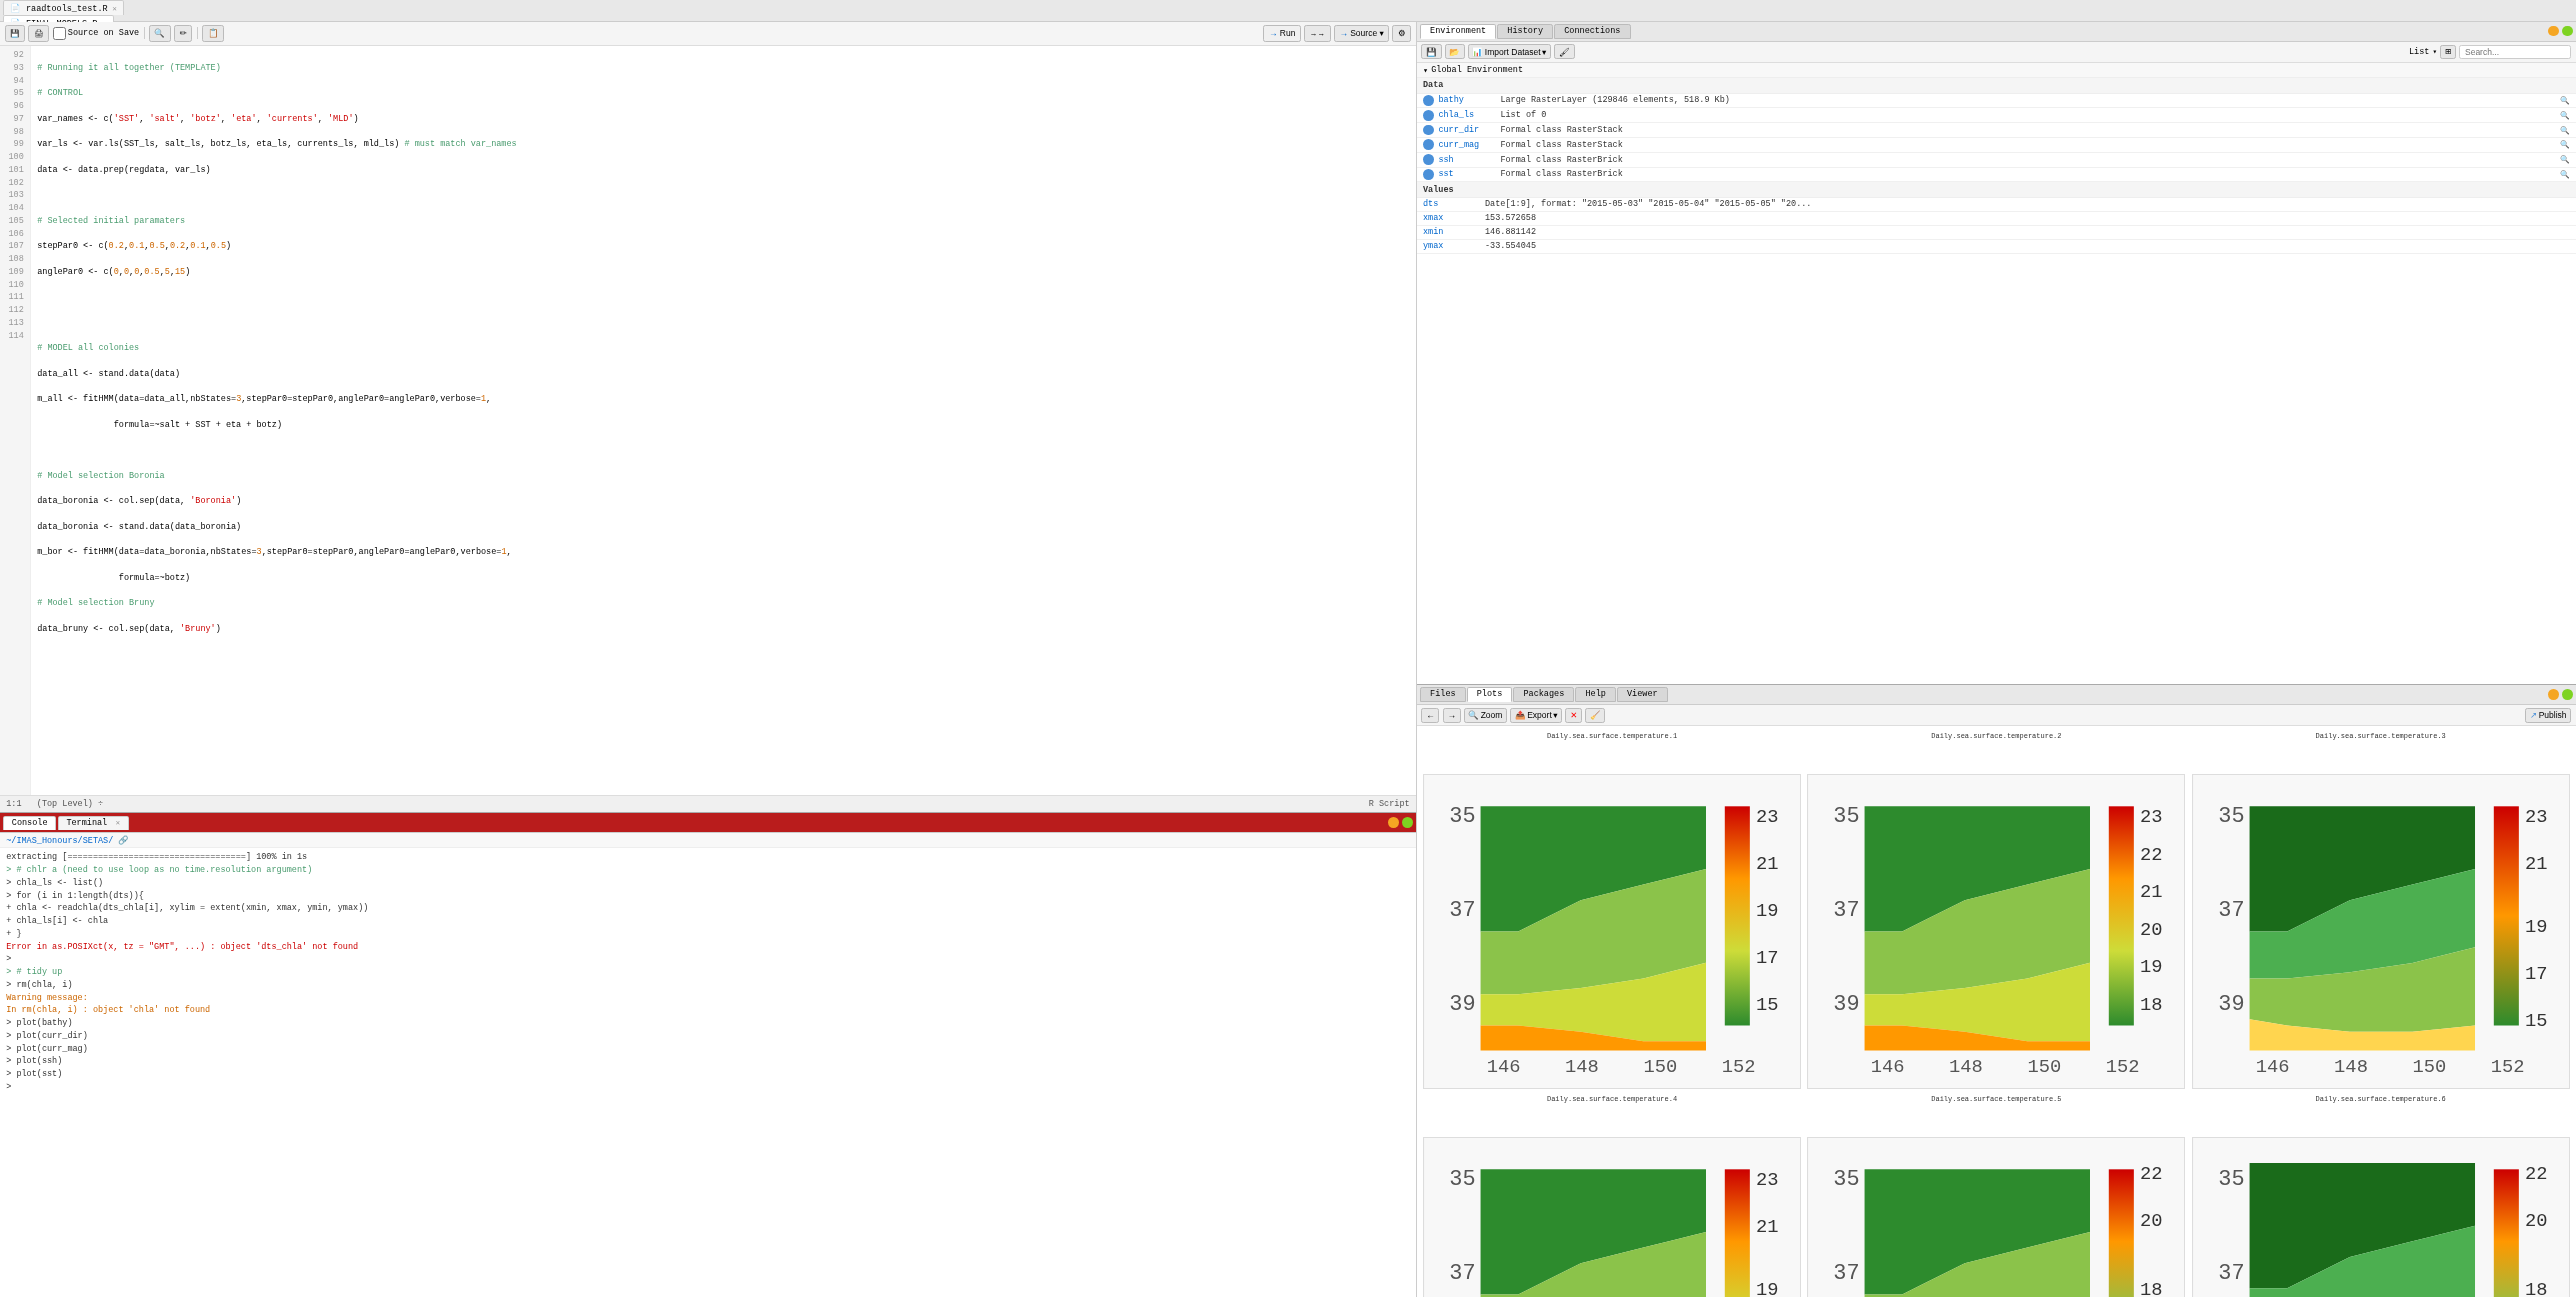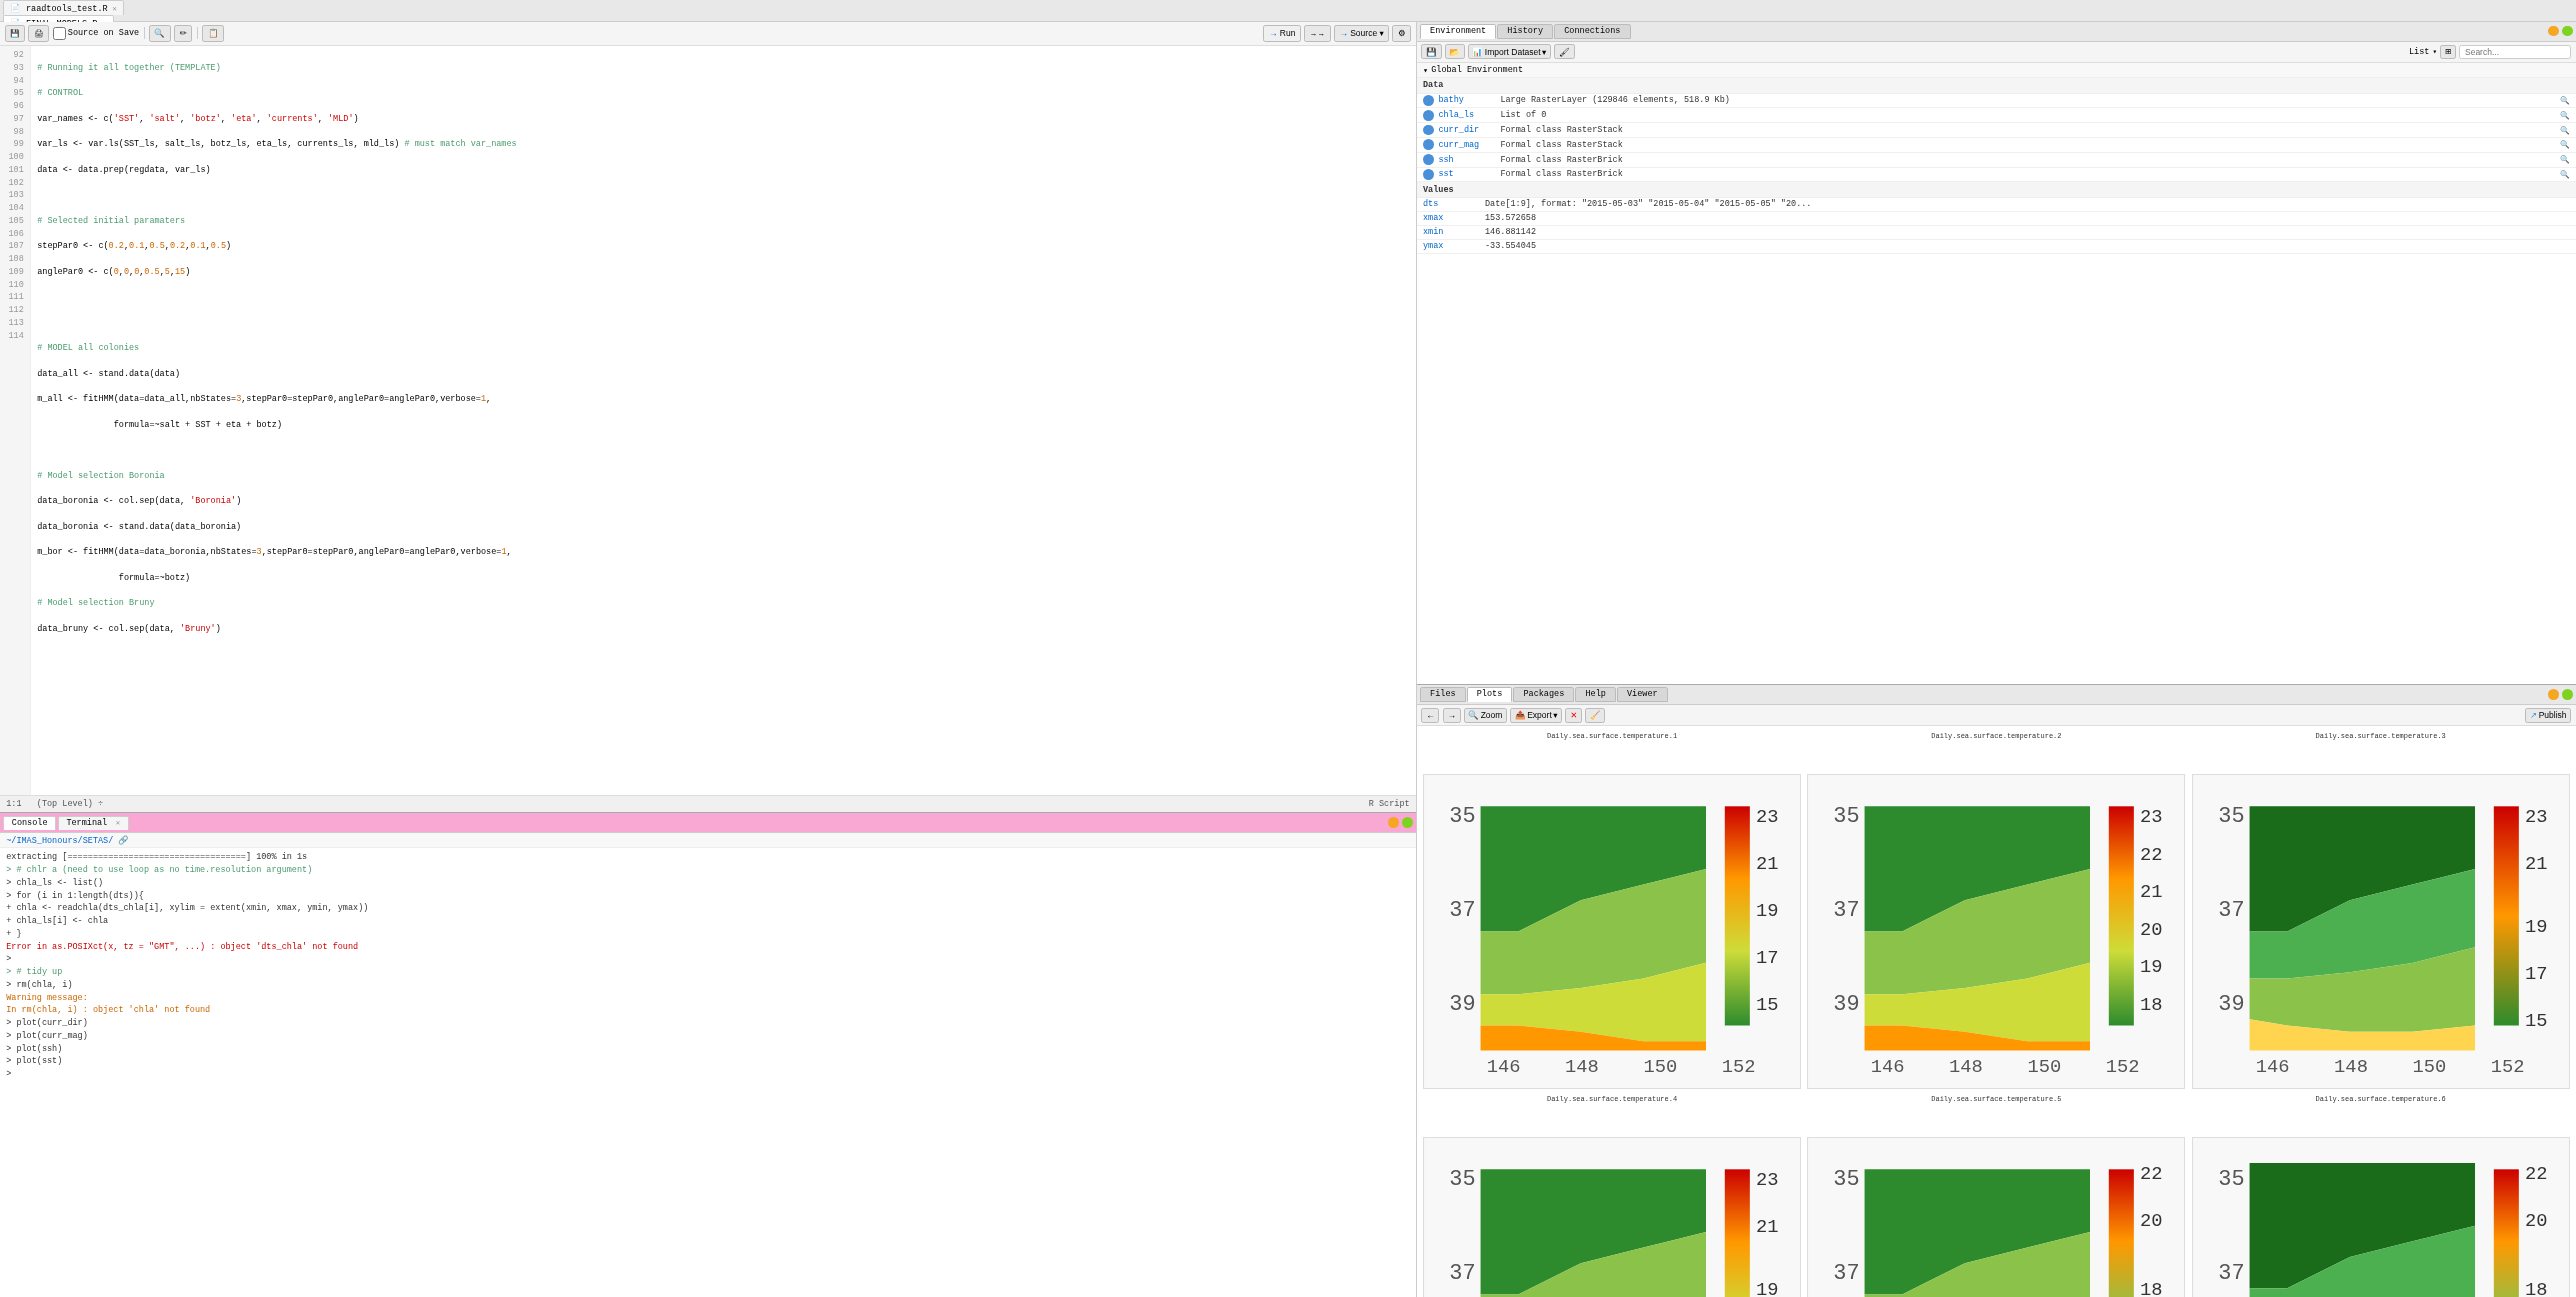--- a/index.html
+++ b/index.html
@@ -38,21 +38,21 @@
     
     .c-comment { color: #4a9c6f; }
     .c-string { color: #cc0000; }
     .c-number { color: #cc6600; }
 
     
     .status-bar { background: #f0f0f0; border-top: 0.8px solid #ddd; padding: 1.5px 6.2px; font-size: 8.5px; color: #555; display: flex; justify-content: space-between; height: 17px; align-items: center; }
 
     
     .bottom-panel { height: 38%; border-top: 1.5px solid #aaa; display: flex; flex-direction: column; }
-    .console-tabs { display: flex; align-items: center; background: #f9a8d4; border-bottom: 0.8px solid #ccc; padding: 0 3.1px; height: 20px; }
+    .console-tabs { display: flex; align-items: center; background: #b91c1c; border-bottom: 0.8px solid #ccc; padding: 0 3.1px; height: 20px; }
     .console-tab { padding: 1.5px 7.7px; font-size: 8.5px; cursor: pointer; border: 0.8px solid #ccc; border-bottom: none; border-radius: 2.3px 2.3px 0 0; background: #f5f5f5; margin-right: 1.5px; }
     .console-tab.active { background: white; }
     .console-close { font-size: 7.7px; color: #999; margin-left: 3.1px; }
     .console-winbtns { margin-left: auto; display: flex; gap: 3.1px; }
     .console-content { flex: 1; overflow: auto; background: white; padding: 3.1px 6.2px; line-height: 1.5; font-size: 8.5px; }
     .console-path { color: #0066cc; font-size: 8.5px; padding: 1.5px 6.2px; background: #f8f8f8; border-bottom: 0.8px solid #eee; }
     .c-error { color: #cc0000; }
     .c-prompt { color: #333; }
     .c-output { color: #333; }
     .c-warning { color: #cc6600; }
@@ -231,20 +231,21 @@
           <div class="c-prompt">&gt; for (i in 1:length(dts)){</div>
           <div class="c-prompt">+   chla &lt;- readchla(dts_chla[i], xylim = extent(xmin, xmax, ymin, ymax))</div>
           <div class="c-prompt">+   chla_ls[i] &lt;- chla</div>
           <div class="c-prompt">+ }</div>
           <div class="c-error">Error in as.POSIXct(x, tz = "GMT", ...) : object 'dts_chla' not found</div>
           <div class="c-prompt">&gt;</div>
           <div class="c-comment">&gt; # tidy up</div>
           <div class="c-prompt">&gt; rm(chla, i)</div>
           <div class="c-warning">Warning message:</div>
           <div class="c-warning">In rm(chla, i) : object 'chla' not found</div>
+          <div class="c-prompt">&gt; plot(bathy)</div>
           <div class="c-prompt">&gt; plot(curr_dir)</div>
           <div class="c-prompt">&gt; plot(curr_mag)</div>
           <div class="c-prompt">&gt; plot(ssh)</div>
           <div class="c-prompt">&gt; plot(sst)</div>
           <div class="c-prompt">&gt;</div>
         </div>
       </div>
     </div>
 
     <div class="right-panel">

